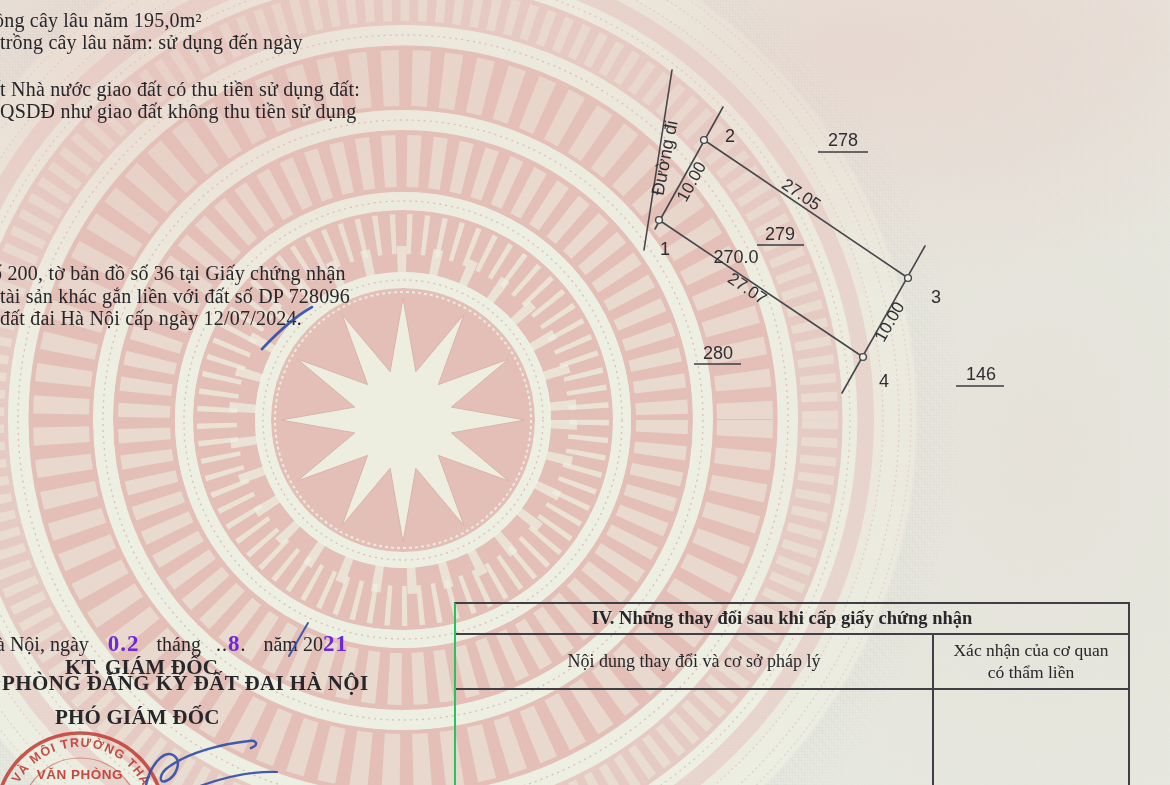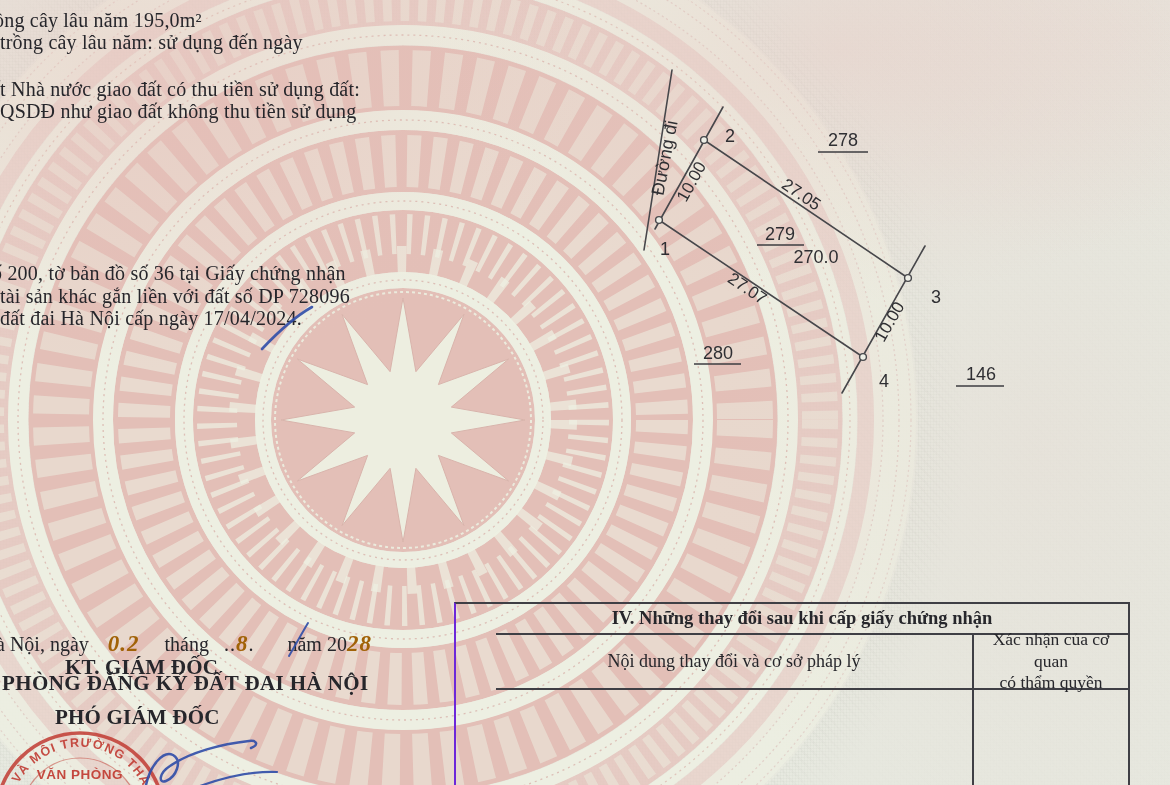--- a/index.html
+++ b/index.html
@@ -32,38 +32,38 @@
       radial-gradient(620px 430px at 140px 60px,  rgba(231,192,186,.42), transparent 72%),
       radial-gradient(560px 340px at 840px 50px,  rgba(231,199,193,.45), transparent 74%),
       radial-gradient(430px 620px at 1040px 450px,rgba(228,203,197,.22), transparent 78%),
       radial-gradient(500px 300px at 1120px 30px, rgba(233,208,202,.30), transparent 75%);
   }
 
   
   .doc-line{position:absolute;font-size:20px;line-height:23px;white-space:nowrap;letter-spacing:.2px;}
   .bold{font-weight:bold;}
   .date-line{position:absolute;font-size:20px;white-space:nowrap;}
-  .hand{color:#a16207;font-style:italic;font-size:23px;font-weight:bold;letter-spacing:1px;}
+  .hand{color:#6d28d9;font-size:23px;font-weight:bold;letter-spacing:1px;}
   .dots{letter-spacing:1px;}
 
   
   .dlabel{
     position:absolute;
     font-family:"Liberation Sans","DejaVu Sans",sans-serif;
     font-size:17px;color:#2f2f33;white-space:nowrap;
     transform:translate(-50%,-50%) rotate(var(--r,0deg));
   }
   .dlabel.big{font-size:18px;}
 
   
   .chg-table{
     position:absolute;left:454px;top:602px;width:676px;height:183px;
-    border-top:2px solid #3f3f45;border-left:2px solid #6d28d9;border-right:2px solid #3f3f45;
+    border-top:2px solid #3f3f45;border-left:2px solid #22c55e;border-right:2px solid #3f3f45;
     box-sizing:border-box;
-    display:flex;flex-direction:column;padding-left:40px;
+    display:flex;flex-direction:column;
   }
   .chg-title{
     height:31px;border-bottom:2px solid #3f3f45;box-sizing:border-box;
     display:flex;align-items:center;justify-content:center;
     font-weight:bold;font-size:18.5px;
   }
   .chg-head{height:55px;border-bottom:2px solid #3f3f45;box-sizing:border-box;display:flex;justify-content:center;}
   .chg-body{flex:1;display:flex;}
   .cell-left{flex:0 0 476px;display:flex;align-items:center;justify-content:center;font-size:18px;}
   .cell-right{
@@ -118,21 +118,21 @@
 <div class="layer fade"></div>
 <div class="layer wash"></div>
 
 <div class="doc-line" style="left:-6px;top:9px">ồng cây lâu năm 195,0m²</div>
 <div class="doc-line" style="left:0px;top:31px">trồng cây lâu năm: sử dụng đến ngày</div>
 <div class="doc-line" style="left:-9px;top:78px">ất Nhà nước giao đất có thu tiền sử dụng đất:</div>
 <div class="doc-line" style="left:0px;top:100px">QSDĐ như giao đất không thu tiền sử dụng</div>
 
 <div class="doc-line" style="left:-8px;top:262px">ố 200, tờ bản đồ số 36 tại Giấy chứng nhận</div>
 <div class="doc-line" style="left:0px;top:285px">tài sản khác gắn liền với đất số DP 728096</div>
-<div class="doc-line" style="left:0px;top:307px">đất đai Hà Nội cấp ngày 17/04/2024.</div>
+<div class="doc-line" style="left:0px;top:307px">đất đai Hà Nội cấp ngày 12/07/2024.</div>
 
 <svg class="layer" width="1170" height="785" viewBox="0 0 1170 785">
   <g stroke="#47474b" stroke-width="1.6" fill="none" stroke-linecap="round">
     <path d="M672,70 L644,250"></path>
     <path d="M723,107 L655,229"></path>
     <path d="M704,140 L908,278"></path>
     <path d="M659,220 L863,357"></path>
     <path d="M925,246 L842,393"></path>
   </g>
   <g fill="#edeee6" stroke="#47474b" stroke-width="1.4">
@@ -153,47 +153,47 @@
 <div class="dlabel" style="left:692px;top:182px;--r:-61deg">10.00</div>
 <div class="dlabel" style="left:801px;top:195px;--r:34deg">27.05</div>
 <div class="dlabel" style="left:747px;top:289px;--r:34deg">27.07</div>
 <div class="dlabel" style="left:890px;top:322px;--r:-60deg">10.00</div>
 <div class="dlabel big" style="left:730px;top:136px">2</div>
 <div class="dlabel big" style="left:665px;top:249px">1</div>
 <div class="dlabel big" style="left:936px;top:297px">3</div>
 <div class="dlabel big" style="left:884px;top:381px">4</div>
 <div class="dlabel big" style="left:843px;top:140px">278</div>
 <div class="dlabel big" style="left:780px;top:234px">279</div>
-<div class="dlabel big" style="left:816px;top:257px">270.0</div>
+<div class="dlabel big" style="left:736px;top:257px">270.0</div>
 <div class="dlabel big" style="left:718px;top:353px">280</div>
 <div class="dlabel big" style="left:981px;top:374px">146</div>
 
 <div class="chg-table">
   <div class="chg-title">
     <span style="transform:translateX(-10px);display:inline-block;">IV. Những thay đổi sau khi cấp giấy chứng nhận</span>
   </div>
   <div class="chg-head">
     <div class="cell-left">Nội dung thay đổi và cơ sở pháp lý</div>
     <div class="cell-right">
       <span>Xác nhận của cơ quan</span>
-      <span>có thẩm quyền</span>
+      <span>có thẩm liền</span>
     </div>
   </div>
   <div class="chg-body">
     <div class="body-left"></div>
     <div class="body-right"></div>
   </div>
 </div>
 
 <div class="date-line" style="left:-4px;top:631px">
   <span>à Nội, ngày</span>
   <span class="hand" style="margin-left:14px">0.2</span>
-  <span style="margin-left:20px">tháng</span>
+  <span style="margin-left:12px">tháng</span>
   <span class="dots" style="margin-left:10px">..</span><span class="hand">8</span><span class="dots">.</span>
-  <span style="margin-left:28px">năm 20</span><span class="hand">28</span>
+  <span style="margin-left:12px">năm 20</span><span class="hand">21</span>
 </div>
 <div class="doc-line bold" style="left:2px;top:672px;font-size:21px;letter-spacing:.4px">PHÒNG ĐĂNG KÝ ĐẤT ĐAI HÀ NỘI</div>
 <div class="doc-line bold" style="left:65px;top:656px;font-size:21px">KT. GIÁM ĐỐC</div>
 <div class="doc-line bold" style="left:55px;top:706px;font-size:21px">PHÓ GIÁM ĐỐC</div>
 
 <svg class="abs" style="left:0;top:715px" width="210" height="70" viewBox="0 715 210 70">
   <circle cx="80" cy="817" r="84" fill="none" stroke="#c13b32" stroke-width="3.6" opacity=".85"></circle>
   <circle cx="80" cy="817" r="59" fill="none" stroke="#c13b32" stroke-width="1.2" opacity=".5"></circle>
   <path id="sealArc" d="M 11.1 829.2 A 70 70 0 1 1 148.9 829.2" fill="none"></path>
   <text font-family="Liberation Sans, DejaVu Sans, sans-serif" font-size="12.5" font-weight="bold" fill="#c13b32" letter-spacing="1.2" opacity=".9">

